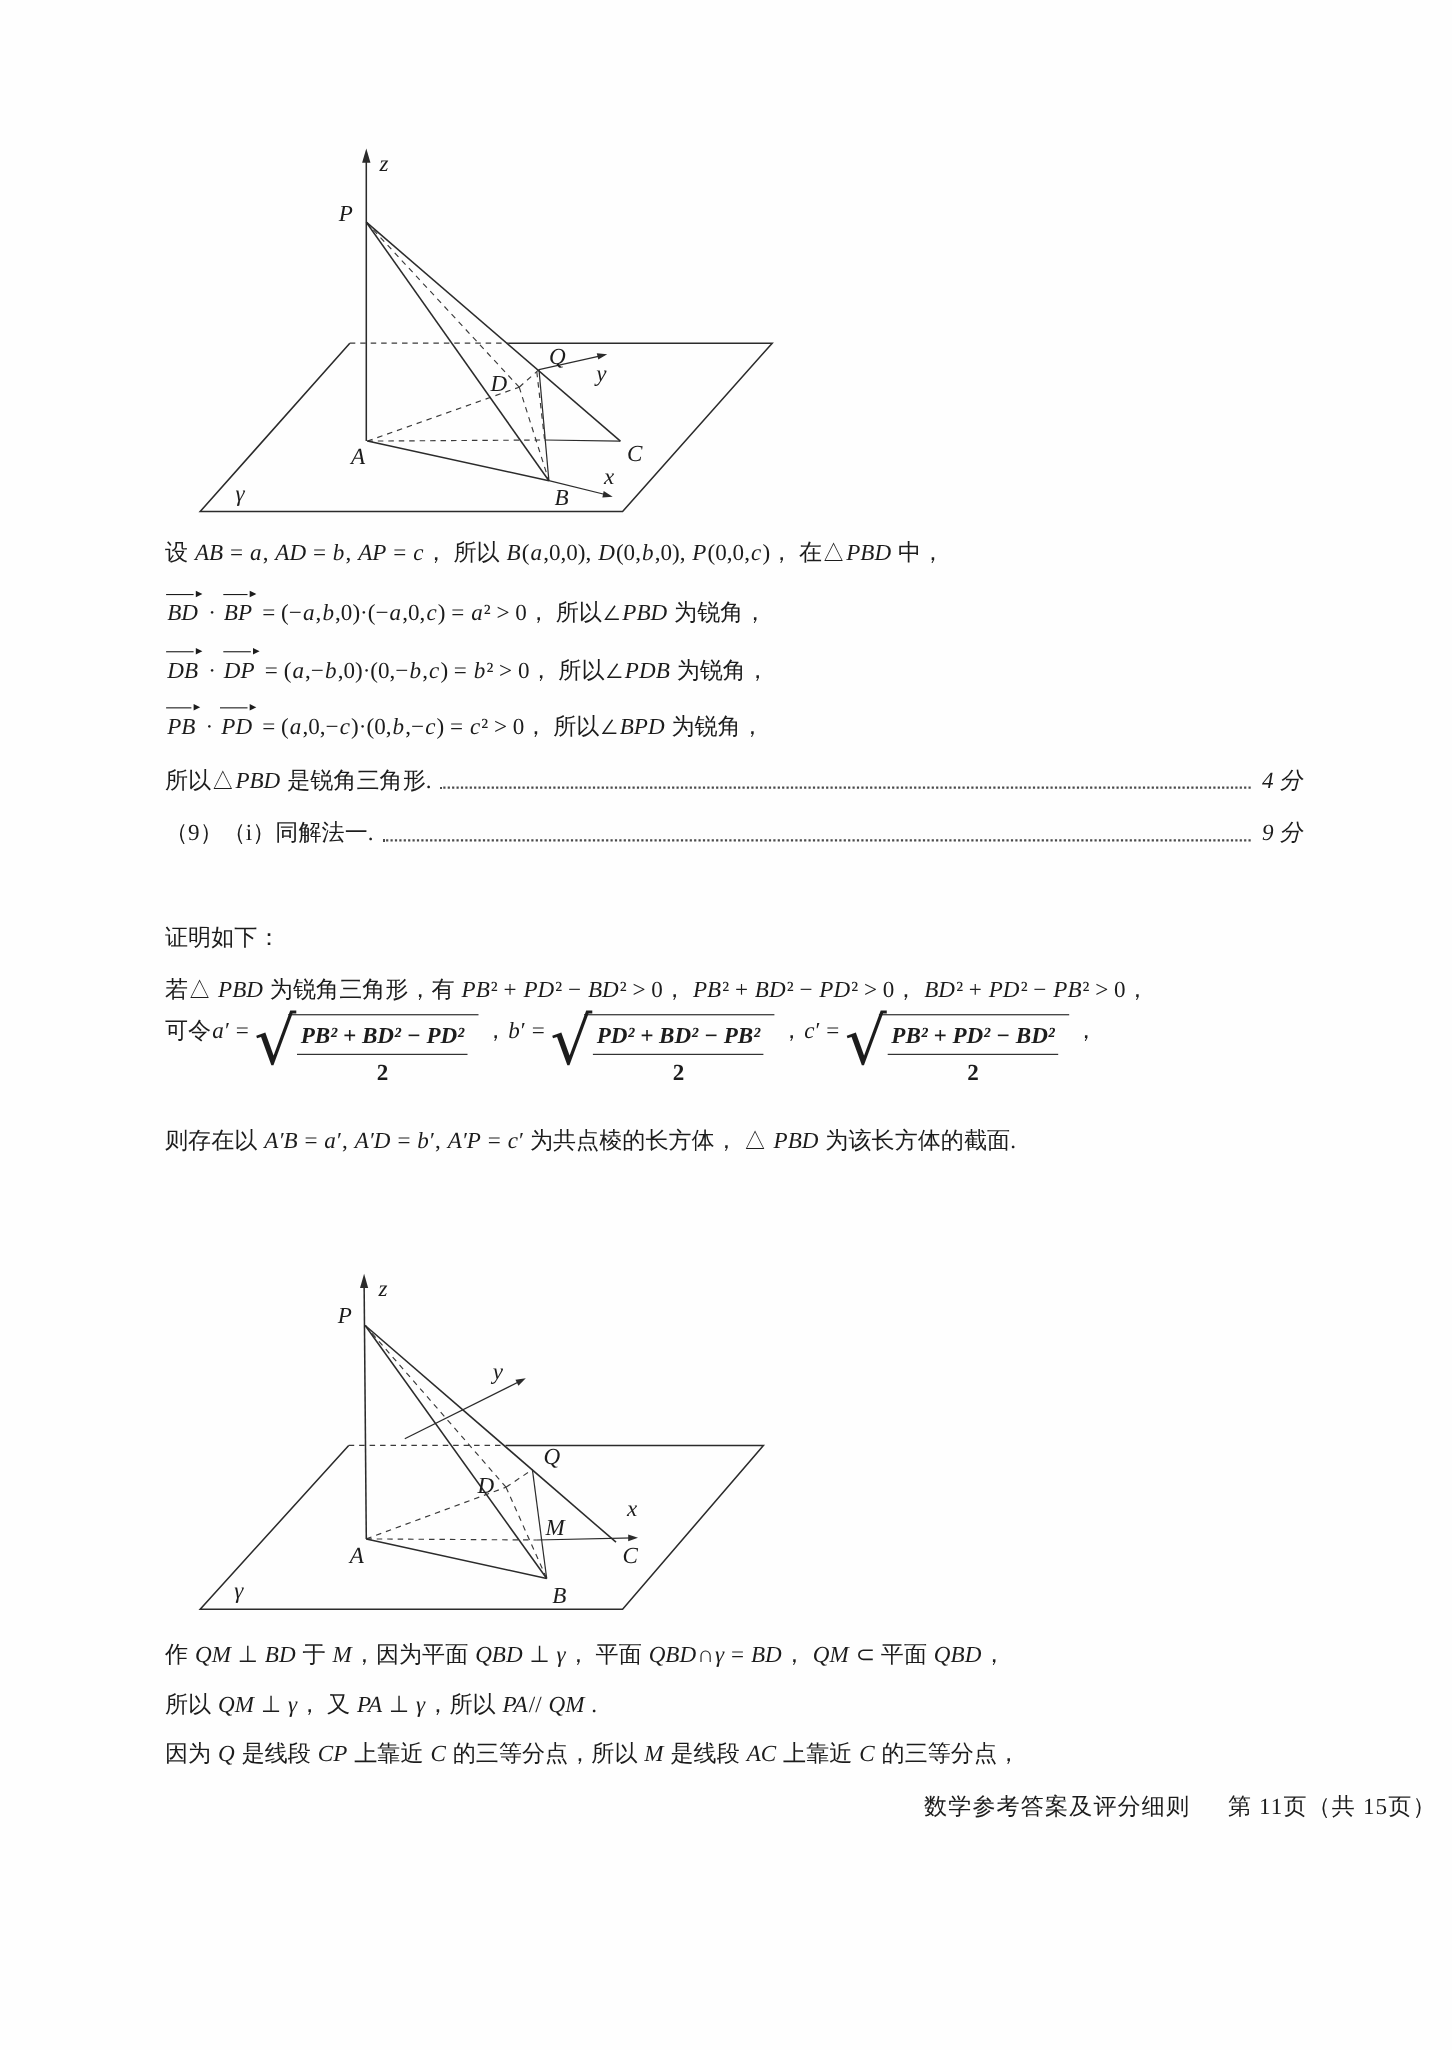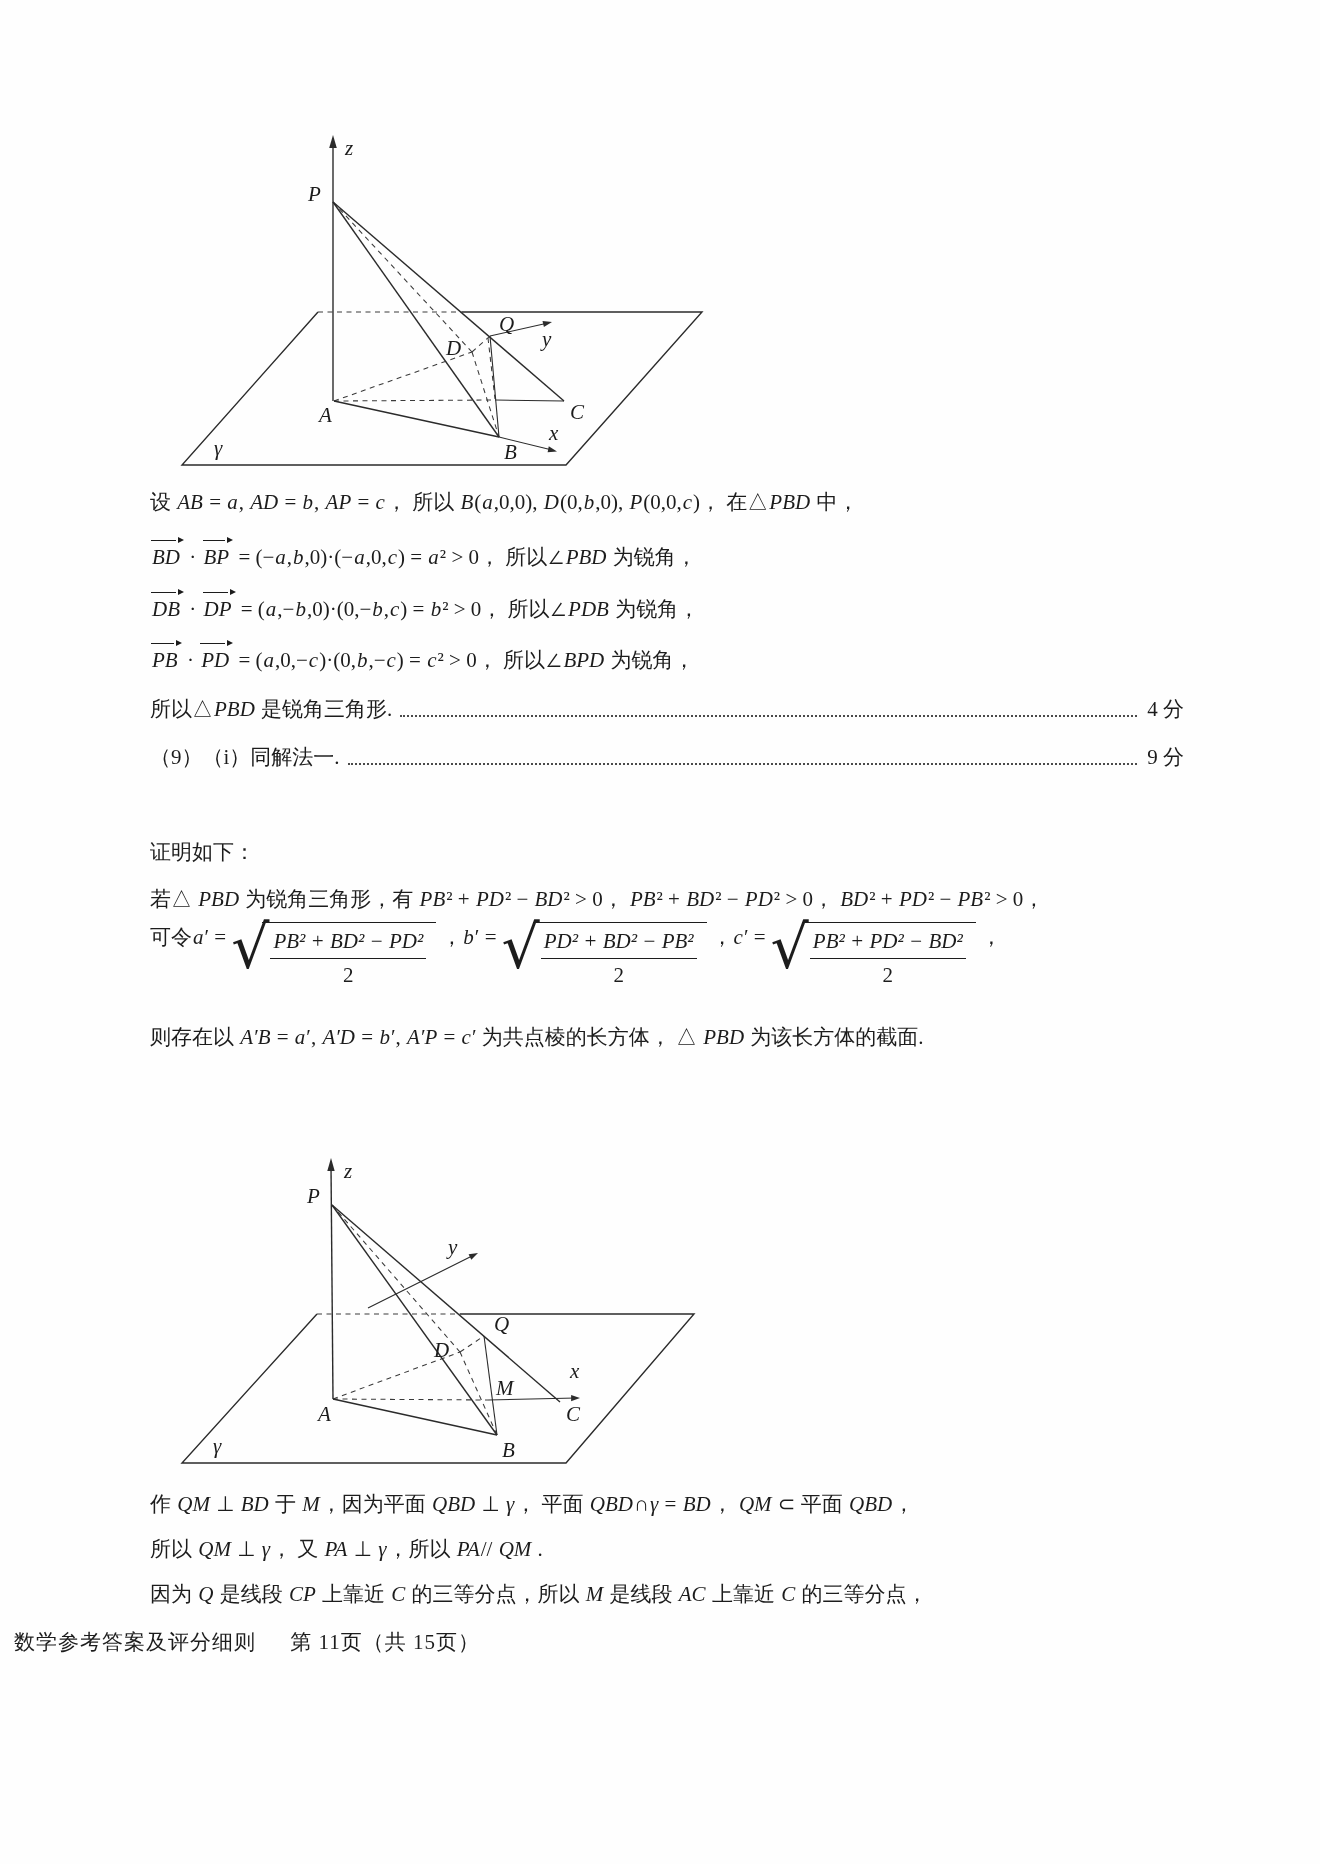--- a/index.html
+++ b/index.html
@@ -2,40 +2,40 @@
 <html><head>
 <meta charset="utf-8">
 <style>
   html,body{margin:0;padding:0;background:#e8e8e8;}
   .page{position:relative;width:1320px;height:1864px;background:#fefefe;overflow:hidden;
         font-family:"Liberation Serif",serif;color:#1c1c1c;}
   .tline{position:absolute;left:150px;width:1034px;font-size:21px;line-height:1.45;white-space:nowrap;}
   .flexline{display:flex;align-items:flex-end;}
   .flexline .segs{white-space:nowrap;}
   .leader{flex:1 1 auto;min-width:26px;border-bottom:2.4px dotted #4a4a4a;margin:0 10px 7px 8px;height:1px;}
-  .score{white-space:nowrap;font-family:"Liberation Serif",serif;}
+  .score{white-space:nowrap;font-family:"Liberation Serif",serif;font-style:italic;}
   .vcen{display:flex;}
   
   .s-cn{font-family:"Liberation Serif",serif;}
   .s-it{font-style:italic;font-family:"Liberation Serif",serif;padding:0 1px;}
   .s-rm{font-family:"Liberation Serif",serif;}
   .s-vec{font-style:italic;font-family:"Liberation Serif",serif;position:relative;display:inline-block;
          margin:0 2px 0 1px;padding:2px 2px 0 1px;}
   .s-vec::before{content:"";position:absolute;left:0;right:6px;top:0;border-top:1.4px solid #1c1c1c;}
   .s-vec::after{content:"";position:absolute;right:-2px;top:-3.2px;width:0;height:0;
                 border-left:6.5px solid #1c1c1c;border-top:3.5px solid transparent;border-bottom:3.5px solid transparent;}
   
   .sqrt{display:inline-flex;align-items:flex-start;margin:0 5px;position:relative;}
   .sqrt .rad{font-family:"DejaVu Sans",sans-serif;font-size:60px;line-height:1;height:52px;
              display:flex;align-items:flex-end;margin-right:-7px;font-weight:400;transform:translateY(3px);}
   .sqrt .box{border-top:1.7px solid #1c1c1c;display:flex;flex-direction:column;align-items:center;
-             padding:3px 10px 0 8px;}
+             padding:3px 10px 0 8px;font-weight:bold;}
   .sqrt .num{font-style:italic;border-bottom:1.5px solid #1c1c1c;padding:0 3px 2px;}
   .sqrt .den{padding-top:1px;}
-  .footer{position:absolute;left:0;top:1628px;width:100%;text-align:left;font-size:21px;letter-spacing:1px;}
+  .footer{position:absolute;left:0;top:1628px;width:100%;text-align:right;font-size:21px;letter-spacing:1px;}
   .footer span{margin:0 14px;}
   svg text{font-family:"Liberation Serif",serif;font-style:italic;font-size:21px;fill:#1c1c1c;}
   svg .solid{stroke:#2b2b2b;stroke-width:1.4;fill:none;}
   svg .thin{stroke:#2b2b2b;stroke-width:1.1;fill:none;}
   svg .dash{stroke:#3a3a3a;stroke-width:1.05;fill:none;stroke-dasharray:5 4.5;}
   svg .head{fill:#2b2b2b;stroke:none;}
 </style>
 </head>
 <body>
 

